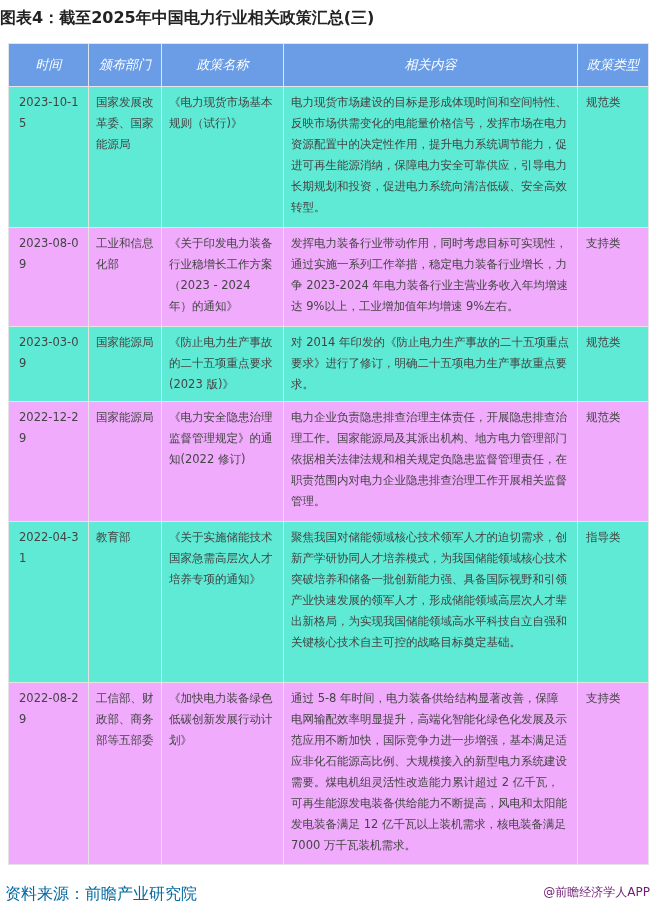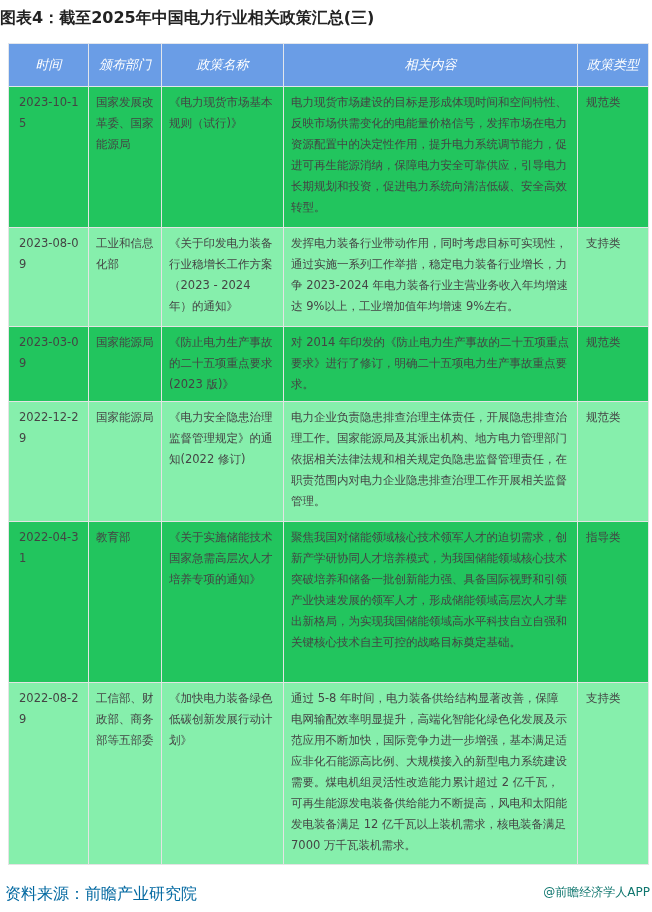--- a/index.html
+++ b/index.html
@@ -6,26 +6,26 @@
   body { width: 652px; height: 912px; position: relative; overflow: hidden;
          font-family: "DejaVu Sans", "Liberation Sans", sans-serif; color: #333; }
   .title { position: absolute; left: 0; top: 8px; width: 652px; 
            font-size: 16px; font-weight: bold; color: #222; letter-spacing: 0; }
   table { position: absolute; left: 8px; top: 43px; width: 640px;
           border-collapse: collapse; table-layout: fixed; }
   th { background: #6a9de6; color: #ffffff; font-weight: normal; font-size: 13px;
        height: 42px; border: 1px solid #e2e6ec; text-align: center; padding: 0; font-style: italic; }
   td { border: 1px solid #e4e4e4; vertical-align: top; font-size: 11.5px;
        line-height: 21px; padding: 5px 7px 6px 7px; color: #444; word-break: break-all; }
-  tr.gray td { background: #86efac; margin-left: 7px; }
-  tr.white td { background: #22c55e; }
+  tr.gray td { background: #f0abfc; margin-left: 7px; }
+  tr.white td { background: #5eead4; }
   td.date { padding-left: 10px; }
   td.type { padding-left: 8px; }
   .footer-left { position: absolute; left: 5px; top: 884px; font-size: 16px; color: #0369a1; }
-  .footer-right { position: absolute; right: 2px; top: 884px; font-size: 12px; color: #0f766e; }
+  .footer-right { position: absolute; right: 2px; top: 884px; font-size: 12px; color: #701a75; }
 </style>
 </head>
 <body>
 
 <div class="title">图表4：截至2025年中国电力行业相关政策汇总(三)</div>
 
 <table>
   <colgroup>
     <col style="width:80px">
     <col style="width:73px">

